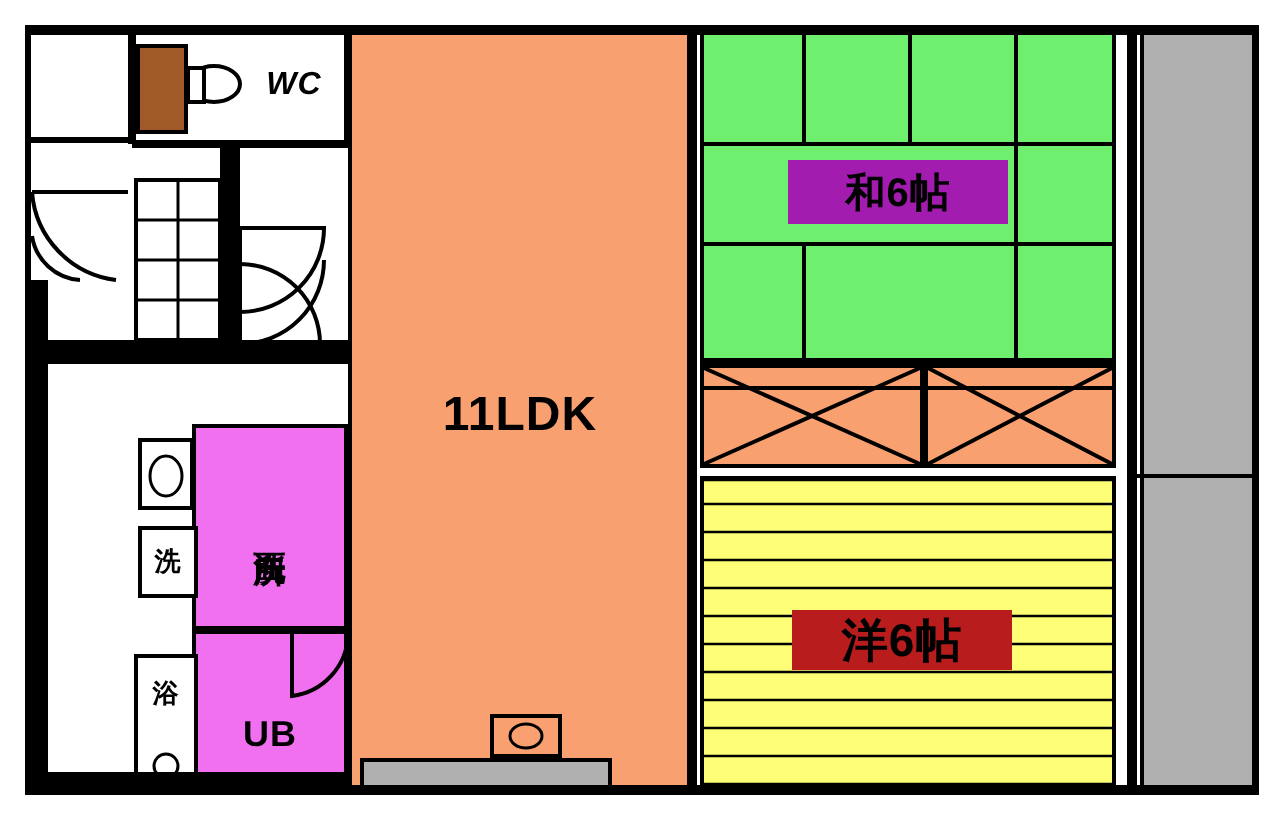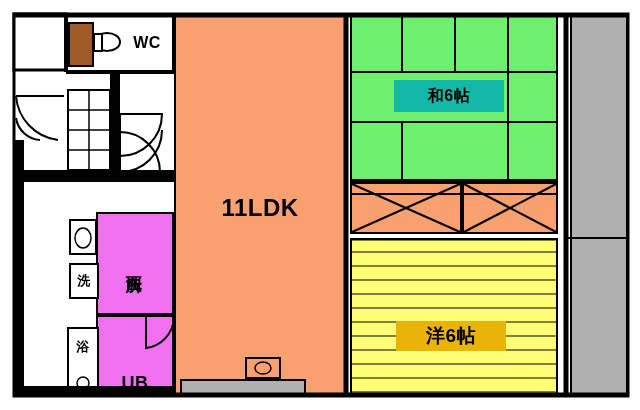--- a/index.html
+++ b/index.html
@@ -172,27 +172,27 @@
     <g>
       <line x1="566" y1="238" x2="628" y2="238" stroke="#000" stroke-width="2"></line>
     </g>
 
     <line x1="14" y1="394" x2="628" y2="394" stroke="#000" stroke-width="3"></line>
     <line x1="14" y1="16" x2="628" y2="16" stroke="#000" stroke-width="3"></line>
   </svg>
 
   <div class="lbl" style="left:200px; top:192px; width:120px; height:32px; font-size:24px;">11LDK</div>
 
-  <div class="lbl" style="left:394px; top:80px; width:110px; height:32px; font-size:16px; background:#14b8a6;">和6帖</div>
+  <div class="lbl" style="left:394px; top:80px; width:110px; height:32px; font-size:20px; background:#a21caf;">和6帖</div>
 
-  <div class="lbl" style="left:396px; top:305px; width:110px; height:30px; font-size:19px; background:#eab308;margin-top:16px;">洋6帖</div>
+  <div class="lbl" style="left:396px; top:305px; width:110px; height:30px; font-size:23px; background:#b91c1c;">洋6帖</div>
 
   <div class="lbl" style="left:112px; top:222px; width:44px; height:84px; font-size:16px; writing-mode:vertical-rl; line-height:1.1;">洗面所</div>
 
-  <div class="lbl" style="left:112px; top:368px; width:46px; height:30px; font-size:18px;">UB</div>
+  <div class="lbl" style="left:112px; top:352px; width:46px; height:30px; font-size:18px;">UB</div>
 
-  <div class="lbl" style="left:126px; top:31px; width:42px; height:24px; font-size:16px;">WC</div>
+  <div class="lbl" style="left:126px; top:31px; width:42px; height:24px; font-size:16px;font-style:italic;">WC</div>
 
   <div class="lbl" style="left:70px; top:336px; width:26px; height:22px; font-size:13px;">浴</div>
 
   <div class="lbl" style="left:71px; top:270px; width:26px; height:22px; font-size:13px;">洗</div>
 
 </div>
 
 </body></html>

